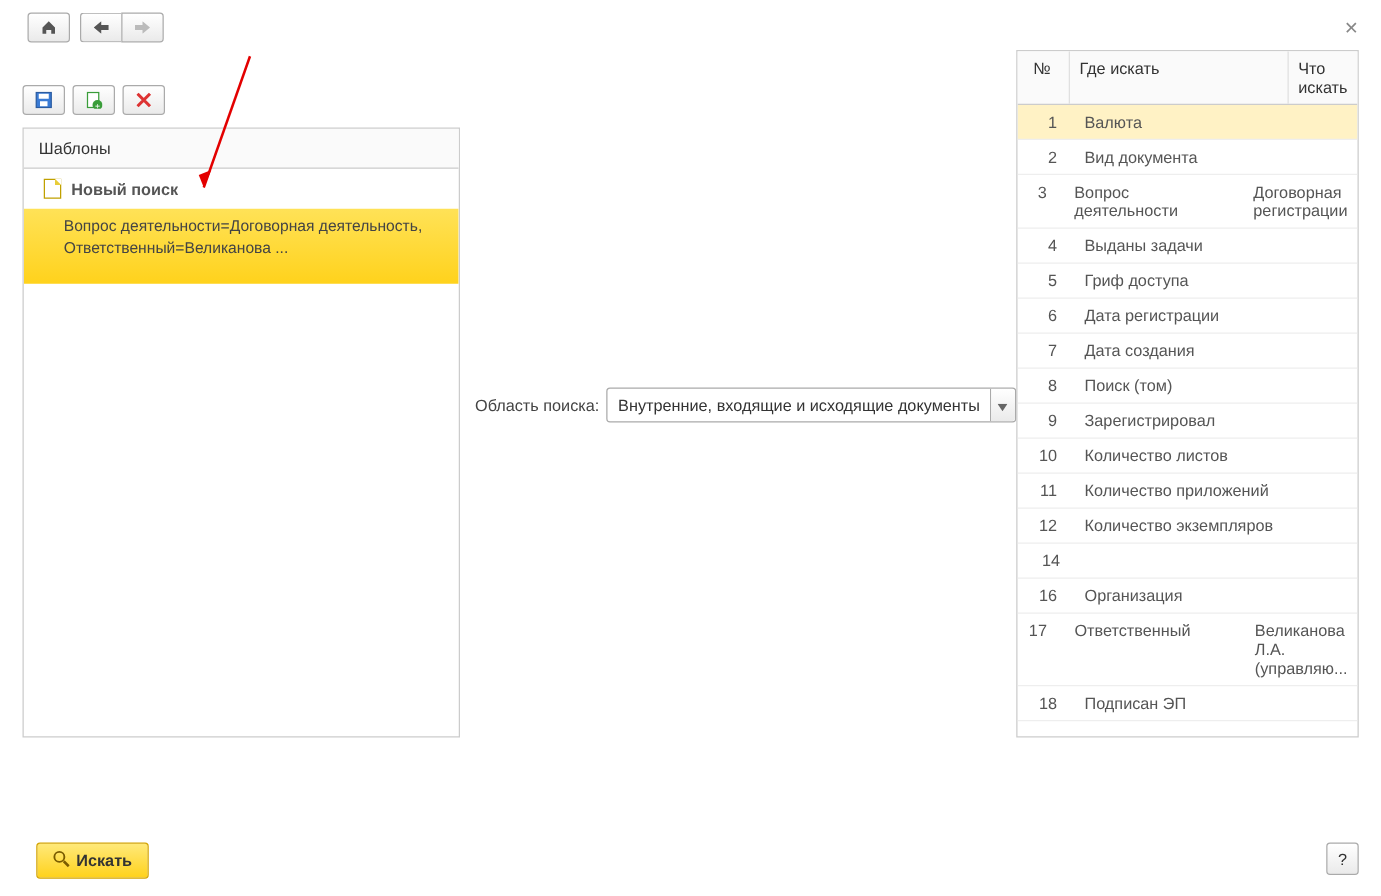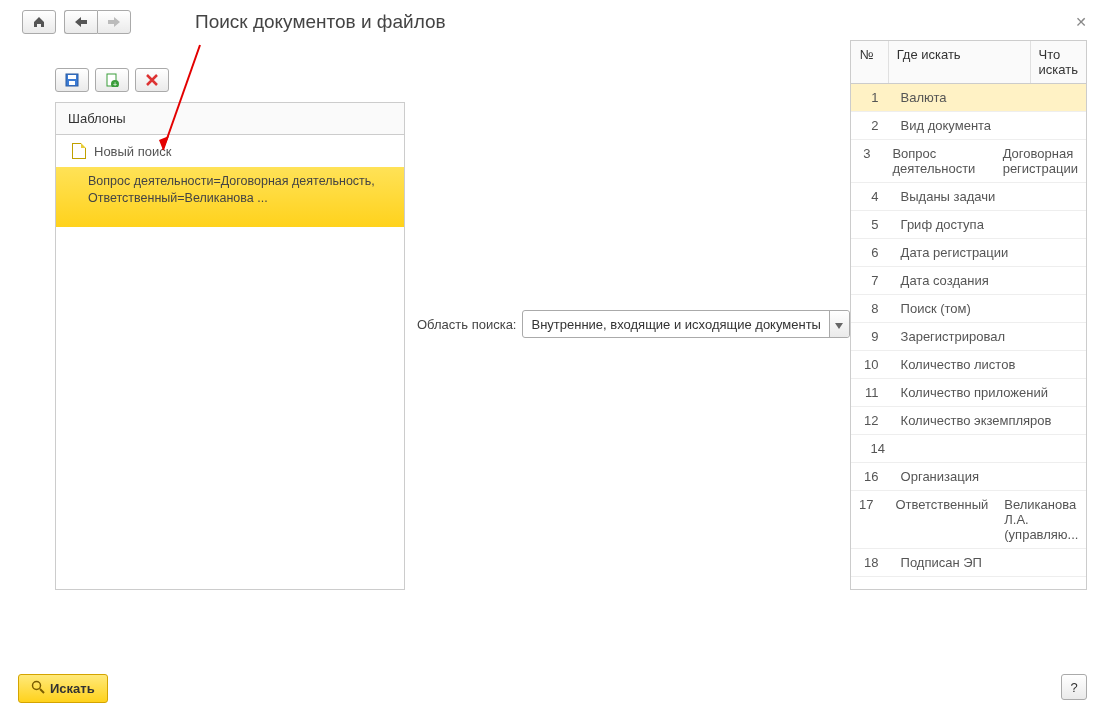--- a/index.html
+++ b/index.html
@@ -46,21 +46,21 @@
   top: 14px;
   font-size: 14px;
   color: #888;
   cursor: pointer;
 }
 .content {
   display: flex;
   padding: 0 18px;
   gap: 12px;
 }
-.left-col { width: 350px; display:flex; flex-direction:column;margin-left:37px; }
+.left-col { width: 350px; display:flex; flex-direction:column; }
 .right-col { flex:1; display:flex; flex-direction:row; }
 .toolbar { display:flex; gap:6px; padding: 28px 0 10px 0;}
 .toolbar-right { display:flex; align-items:center; padding: 28px 0 10px 0; gap:6px;}
 .label { font-size:13px; color:#444;}
 .dropdown {
   flex:1;
   display:flex;
   border:1px solid #aaa;
   border-radius:3px;
   height:28px;
@@ -87,20 +87,21 @@
   font-size:13px;
   background:#fafafa;
 }
 .panel-body { flex:1; overflow:auto;}
 .template-list {}
 .template-item {
   padding: 8px 12px 8px 16px;
   display:flex; align-items:center; gap:8px;
   font-size:13px; color:#555;
   cursor:pointer;
+  font-weight:bold;
 }
 .template-selected {
   background: linear-gradient(#ffe257,#ffd21c);
   color:#444;
   padding: 6px 12px 20px 32px;
   font-size:12.5px;
   line-height:1.35;
   cursor:pointer;
 }
 .criteria-table {
@@ -142,20 +143,21 @@
   justify-content:space-between;
 }
 .btn-yellow{
   background: linear-gradient(#ffe97a,#ffd21c);
   border:1px solid #d4a400;
   border-radius:3px;
   padding: 5px 12px;
   display:inline-flex; align-items:center; gap:5px;
   font-weight:bold;
   cursor:pointer;
+  margin-left:11px;
 }
 .btn-help {
   border:1px solid #aaa;
   border-radius:3px;
   width:26px; height:26px;
   display:inline-flex; align-items:center; justify-content:center;
   background:linear-gradient(#fff,#eaeaea);
   cursor:pointer;
 }
 .icon-box{width:16px;height:16px;display:inline-flex;align-items:center;justify-content:center;}
@@ -198,21 +200,20 @@
       </div>
       <div class="btn">
         <span class="icon-box">
           <svg width="12" height="10" viewBox="0 0 12 10">
               <path d="M6 0 L12 5 L6 10 L6 7 L0 7 L0 3 L6 3 Z" fill="#bbb"></path>
             </svg>
         </span>
       </div>
     </div>
   </div>
-  <div class="title">Поиск документов и файлов</div>
   <div class="close-x">✕</div>
 </div>
 
 <svg class="arrow-annotation" viewBox="0 0 50 120">
   <line x1="45" y1="5" x2="8" y2="110" stroke="#e30000" stroke-width="2"></line>
   <polygon points="8,110 14,96 4,100" fill="#e30000"></polygon>
 </svg>
 
 <div class="content">
   <div class="left-col">

